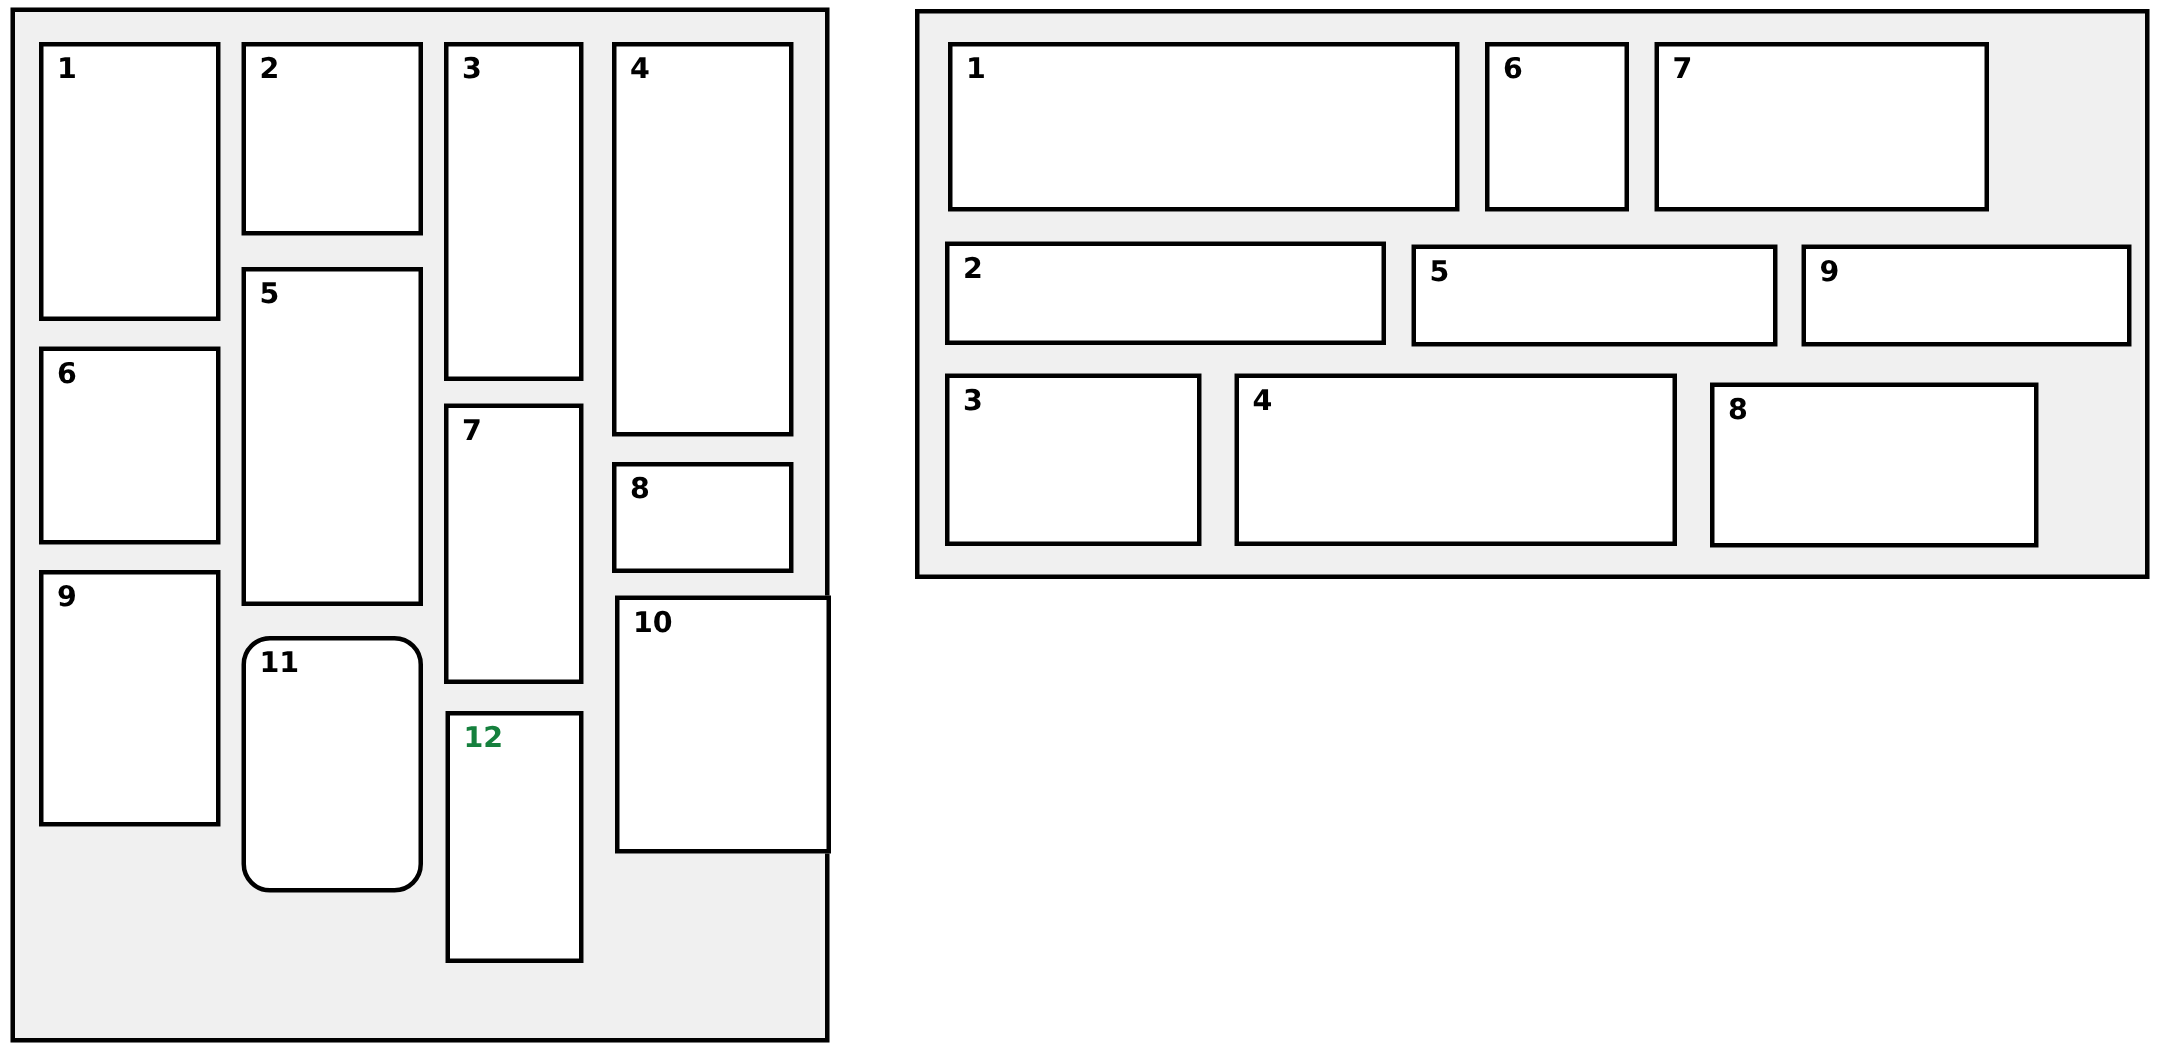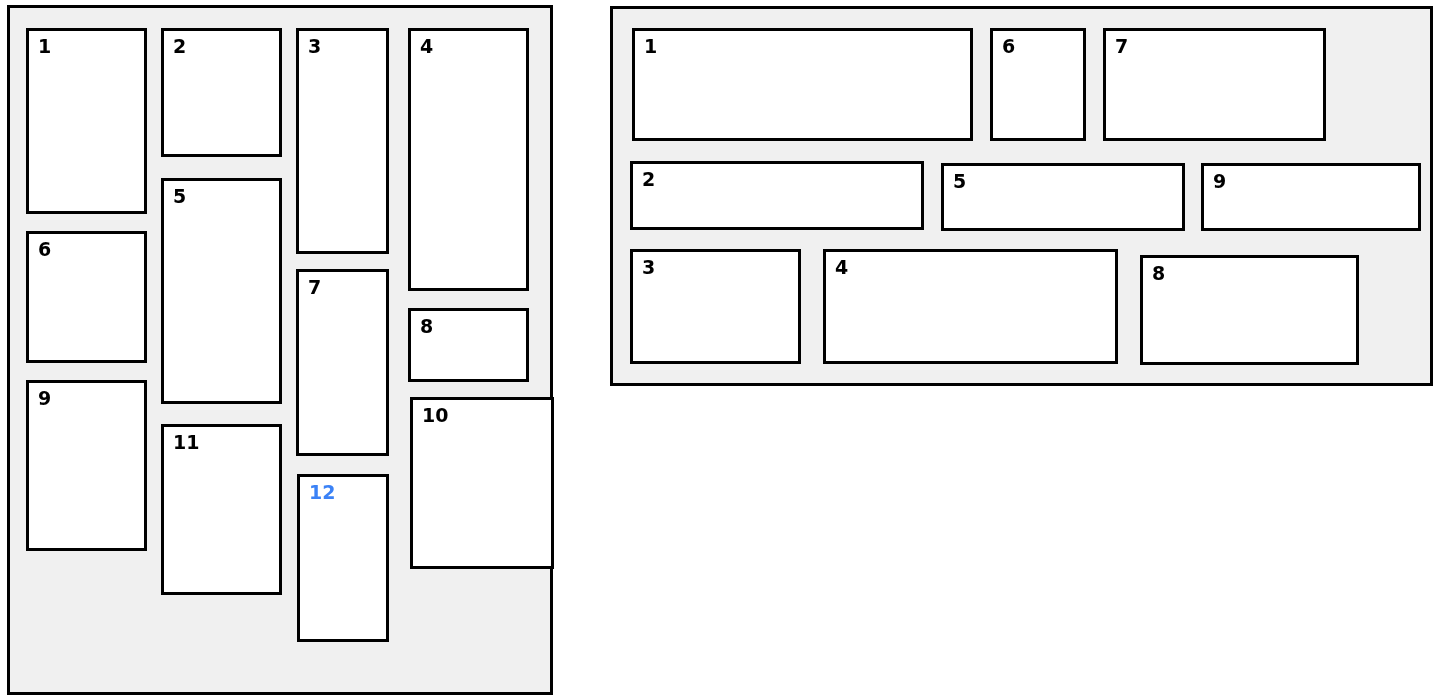--- a/index.html
+++ b/index.html
@@ -70,25 +70,25 @@
       </div>
       <div class="box" style="left: 398px; top: 300px; width: 121px; height: 74px; background: rgb(255, 255, 255); border-color: rgb(0, 0, 0); border-width: 3px;">
         <span class="box-label" style="color: rgb(0, 0, 0);">8</span>
       </div>
       <div class="box" style="left: 16px; top: 372px; width: 121px; height: 171px; background: rgb(255, 255, 255); border-color: rgb(0, 0, 0); border-width: 3px;">
         <span class="box-label" style="color: rgb(0, 0, 0);">9</span>
       </div>
       <div class="box" style="left: 400px; top: 389px; width: 144px; height: 172px; background: rgb(255, 255, 255); border-color: rgb(0, 0, 0); border-width: 3px;">
         <span class="box-label" style="color: rgb(0, 0, 0);">10</span>
       </div>
-      <div class="box" style="left: 151px; top: 416px; width: 121px; height: 171px; background: rgb(255, 255, 255); border-color: rgb(0, 0, 0); border-width: 3px;">
+      <div class="box" style="left: 151px; top: 416px; width: 121px; height: 171px; background: rgb(255, 255, 255); border-color: rgb(0, 0, 0); border-width: 3px; border-radius: 19px;">
         <span class="box-label" style="color: rgb(0, 0, 0);">11</span>
       </div>
       <div class="box" style="left: 287px; top: 466px; width: 92px; height: 168px; background: rgb(255, 255, 255); border-color: rgb(0, 0, 0); border-width: 3px;">
-        <span class="box-label" style="color: #3b82f6;">12</span>
+        <span class="box-label" style="color: #15803d;">12</span>
       </div>
     </div>
     <div class="panel" style="left: 610px; top: 6px; width: 823px; height: 380px; background: rgb(240, 240, 240); border-color: rgb(0, 0, 0); border-width: 3px;">
       <div class="box" style="left: 19px; top: 19px; width: 341px; height: 113px; background: rgb(255, 255, 255); border-color: rgb(0, 0, 0); border-width: 3px;">
         <span class="box-label" style="color: rgb(0, 0, 0);">1</span>
       </div>
       <div class="box" style="left: 377px; top: 19px; width: 96px; height: 113px; background: rgb(255, 255, 255); border-color: rgb(0, 0, 0); border-width: 3px;">
         <span class="box-label" style="color: rgb(0, 0, 0);">6</span>
       </div>
       <div class="box" style="left: 490px; top: 19px; width: 223px; height: 113px; background: rgb(255, 255, 255); border-color: rgb(0, 0, 0); border-width: 3px;">

